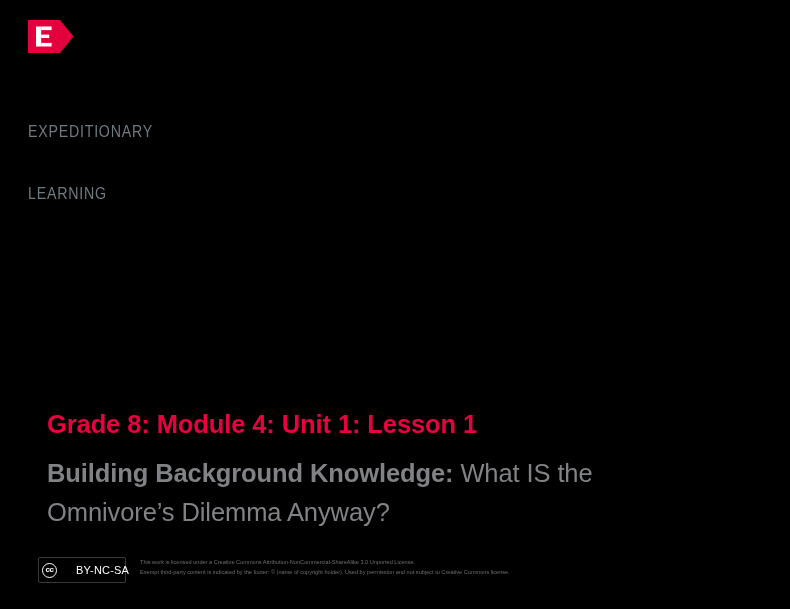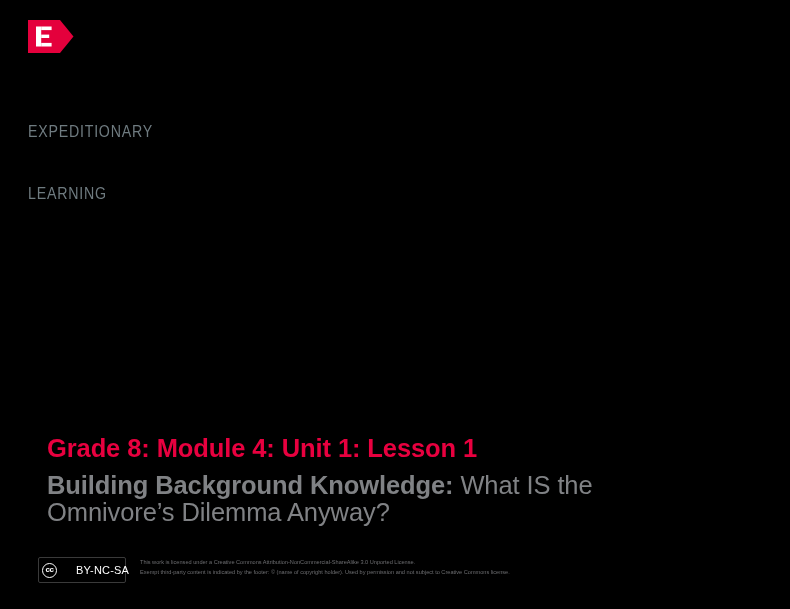--- a/index.html
+++ b/index.html
@@ -46,38 +46,38 @@
     white-space: pre;
   }
   #logo-wordmark .wm-line {
     display: block;
   }
 
   
   #title-block {
     position: absolute;
     left: 47px;
-    top: 433px;
+    top: 409px;
     width: 700px;
   }
   #title-main {
     color: #e8003f;
     font-size: 25.5px;
     font-weight: bold;
     line-height: 30px;
     letter-spacing: -0.1px;
     white-space: nowrap;
   }
   #title-sub {
     color: #808285;
     font-size: 25.5px;
     font-weight: 400;
-    line-height: 27px;
+    line-height: 39px;
     letter-spacing: -0.1px;
-    margin-top: 9px;
+    margin-top: 15px;
     max-width: 660px;
   }
   #title-sub .sub-strong {
     font-weight: bold;
   }
 
   
   #footer {
     position: absolute;
     left: 38px;

